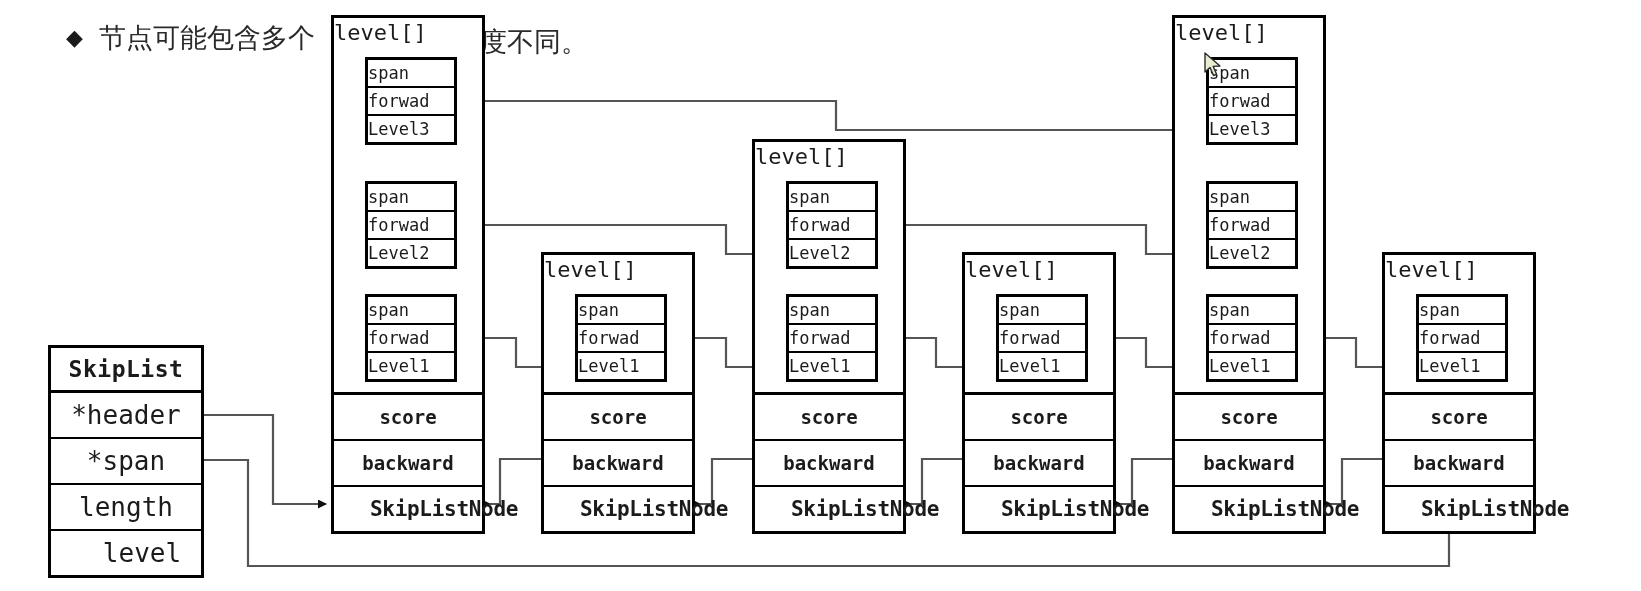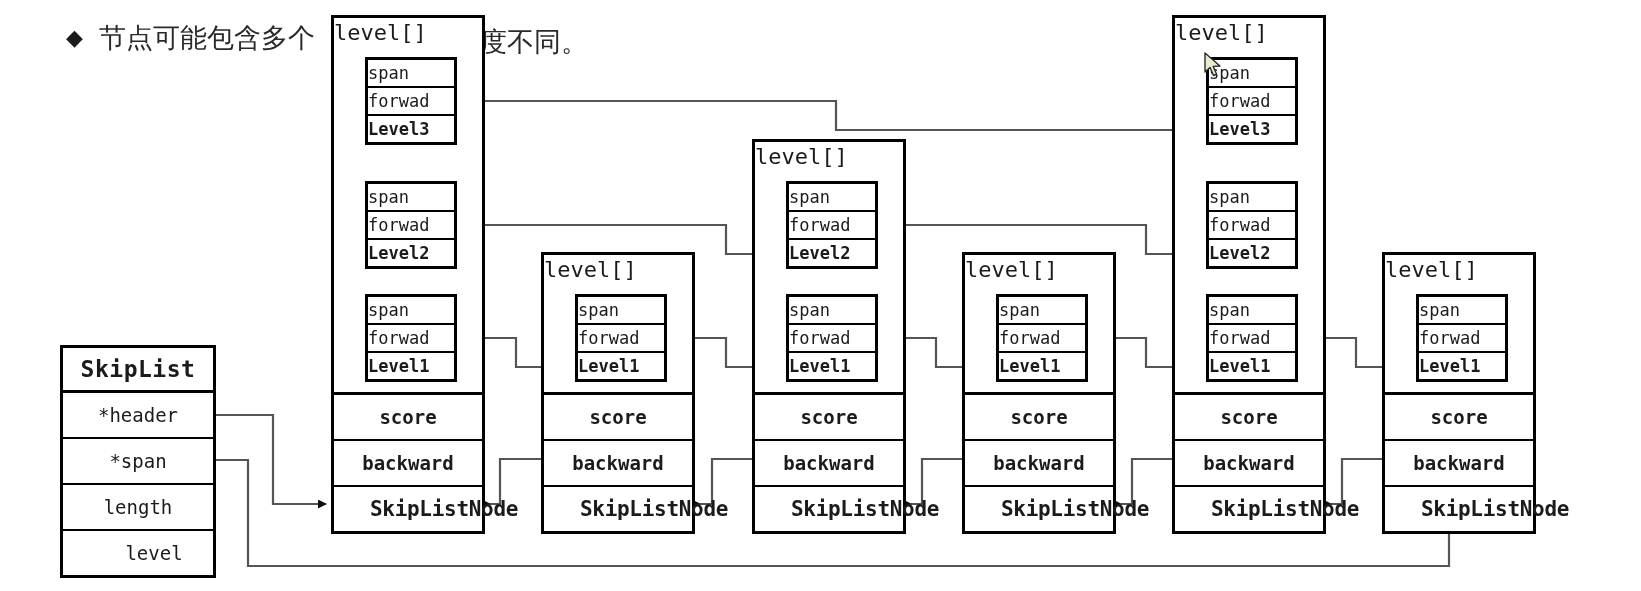--- a/index.html
+++ b/index.html
@@ -18,30 +18,30 @@
     position:absolute;left:66px;top:20px;
     font-family:"DejaVu Sans","Liberation Sans",sans-serif;
     font-size:27px;line-height:36px;color:#2a2a2a;white-space:nowrap;
     display:flex;align-items:center;gap:16px;
   }
   .headline .bullet{font-size:22px;line-height:36px;color:#1b1b1b;}
   .headline .seg2{position:absolute;left:414px;top:4px;}
 
   
   .skiplist{
-    position:absolute;left:60px;top:345px;width:156px;
+    position:absolute;left:48px;top:345px;width:156px;
     border:3px solid #000;background:#fff;box-sizing:border-box;
   }
   .skiplist .title{
     height:42px;line-height:42px;text-align:center;
     font-weight:bold;font-size:23px;letter-spacing:.5px;
     border-bottom:3px solid #000;
   }
   .skiplist .row{
-    height:44px;line-height:44px;text-align:center;font-size:19px;
+    height:44px;line-height:44px;text-align:center;font-size:26px;
     border-bottom:2px solid #000;
   }
   .skiplist .row:last-child{border-bottom:none;margin-left:32px;}
 
   
   .node{
     position:absolute;width:154px;
     border:3px solid #000;background:#fff;box-sizing:border-box;
   }
   .node .levelwrap{
@@ -53,21 +53,21 @@
     letter-spacing:0px;
   }
   .node .levelbox{
     position:absolute;left:31px;width:92px;
     border:3px solid #000;background:#fff;box-sizing:border-box;
   }
   .node .levelbox .cell{
     height:26px;line-height:26px;text-align:left;font-size:17px;
     border-bottom:2px solid #000;background:#fff;
   }
-  .node .levelbox .cell.last{border-bottom:none;font-weight:bold;font-size:17px;}
+  .node .levelbox .cell.last{border-bottom:none;font-weight:normal;font-size:17px;}
   .node .field{
     height:44px;line-height:44px;text-align:center;font-size:19px;
     border-bottom:2px solid #000;
     font-weight:bold;
   }
   .node .field.tail{
     border-bottom:none;font-weight:bold;font-size:21px;letter-spacing:-.3px;padding-left:36px;
   }
 
   

